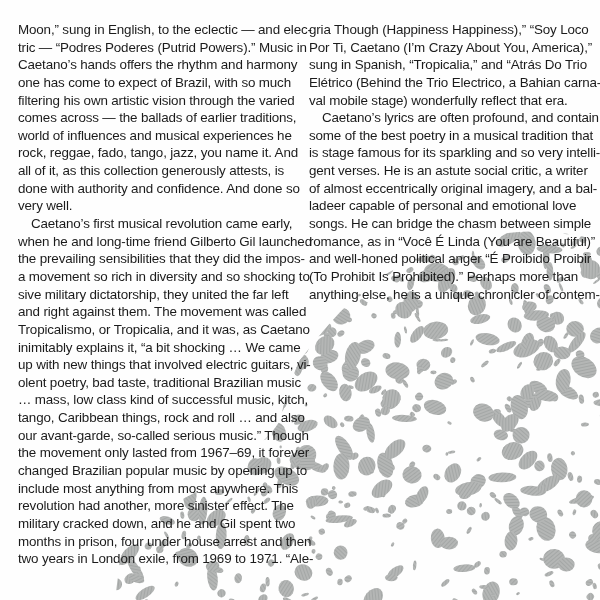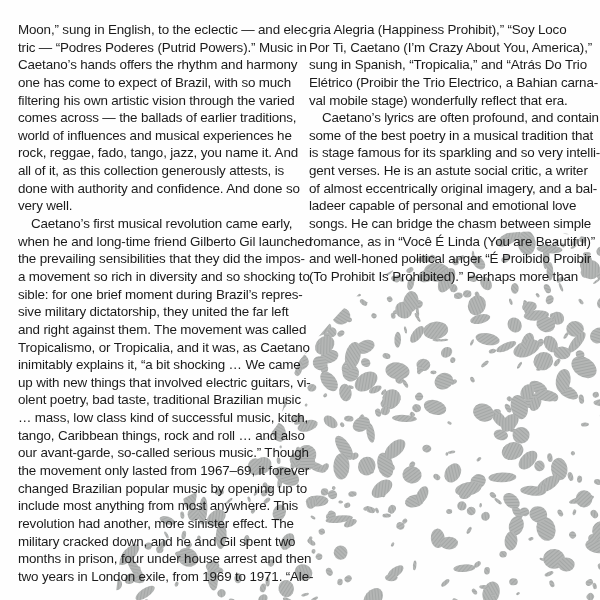--- a/index.html
+++ b/index.html
@@ -569,48 +569,48 @@
       <span class="line">comes across — the ballads of earlier traditions,</span>
       <span class="line">world of influences and musical experiences he</span>
       <span class="line">rock, reggae, fado, tango, jazz, you name it. And</span>
       <span class="line">all of it, as this collection generously attests, is</span>
       <span class="line">done with authority and confidence. And done so</span>
       <span class="line">very well.</span>
       <span class="line indent">Caetano’s first musical revolution came early,</span>
       <span class="line">when he and long-time friend Gilberto Gil launched</span>
       <span class="line">the prevailing sensibilities that they did the impos-</span>
       <span class="line">a movement so rich in diversity and so shocking to</span>
-      <span class="line">sible: for one brief moment during Brazil’s repres-</span>
       <span class="line">sive military dictatorship, they united the far left</span>
       <span class="line">and right against them. The movement was called</span>
       <span class="line">Tropicalismo, or Tropicalia, and it was, as Caetano</span>
       <span class="line">inimitably explains it, “a bit shocking … We came</span>
       <span class="line">up with new things that involved electric guitars, vi-</span>
       <span class="line">olent poetry, bad taste, traditional Brazilian music</span>
       <span class="line">… mass, low class kind of successful music, kitch,</span>
       <span class="line">tango, Caribbean things, rock and roll … and also</span>
       <span class="line">our avant-garde, so-called serious music.” Though</span>
       <span class="line">the movement only lasted from 1967–69, it forever</span>
       <span class="line">changed Brazilian popular music by opening up to</span>
       <span class="line">include most anything from most anywhere. This</span>
       <span class="line">revolution had another, more sinister effect. The</span>
       <span class="line">military cracked down, and he and Gil spent two</span>
       <span class="line">months in prison, four under house arrest and then</span>
       <span class="line">two years in London exile, from 1969 to 1971. “Ale-</span>
     </div>
   <div class="col col-right" id="col1">
-      <span class="line">gria Alegria (Happiness Prohibit),” “Soy Loco</span>
+      <span class="line">gria Though (Happiness Happiness),” “Soy Loco</span>
       <span class="line">Por Ti, Caetano (I’m Crazy About You, America),”</span>
       <span class="line">sung in Spanish, “Tropicalia,” and “Atrás Do Trio</span>
-      <span class="line">Elétrico (Proibir the Trio Electrico, a Bahian carna-</span>
+      <span class="line">Elétrico (Behind the Trio Electrico, a Bahian carna-</span>
       <span class="line">val mobile stage) wonderfully reflect that era.</span>
       <span class="line indent">Caetano’s lyrics are often profound, and contain</span>
       <span class="line">some of the best poetry in a musical tradition that</span>
       <span class="line">is stage famous for its sparkling and so very intelli-</span>
       <span class="line">gent verses. He is an astute social critic, a writer</span>
       <span class="line">of almost eccentrically original imagery, and a bal-</span>
       <span class="line">ladeer capable of personal and emotional love</span>
       <span class="line">songs. He can bridge the chasm between simple</span>
       <span class="line">romance, as in “Você É Linda (You are Beautiful)”</span>
       <span class="line">and well-honed political anger “É Proibido Proibir</span>
       <span class="line">(To Prohibit Is Prohibited).” Perhaps more than</span>
+      <span class="line">anything else, he is a unique chronicler of contem-</span>
     </div>
 </div>
 
 </body></html>

